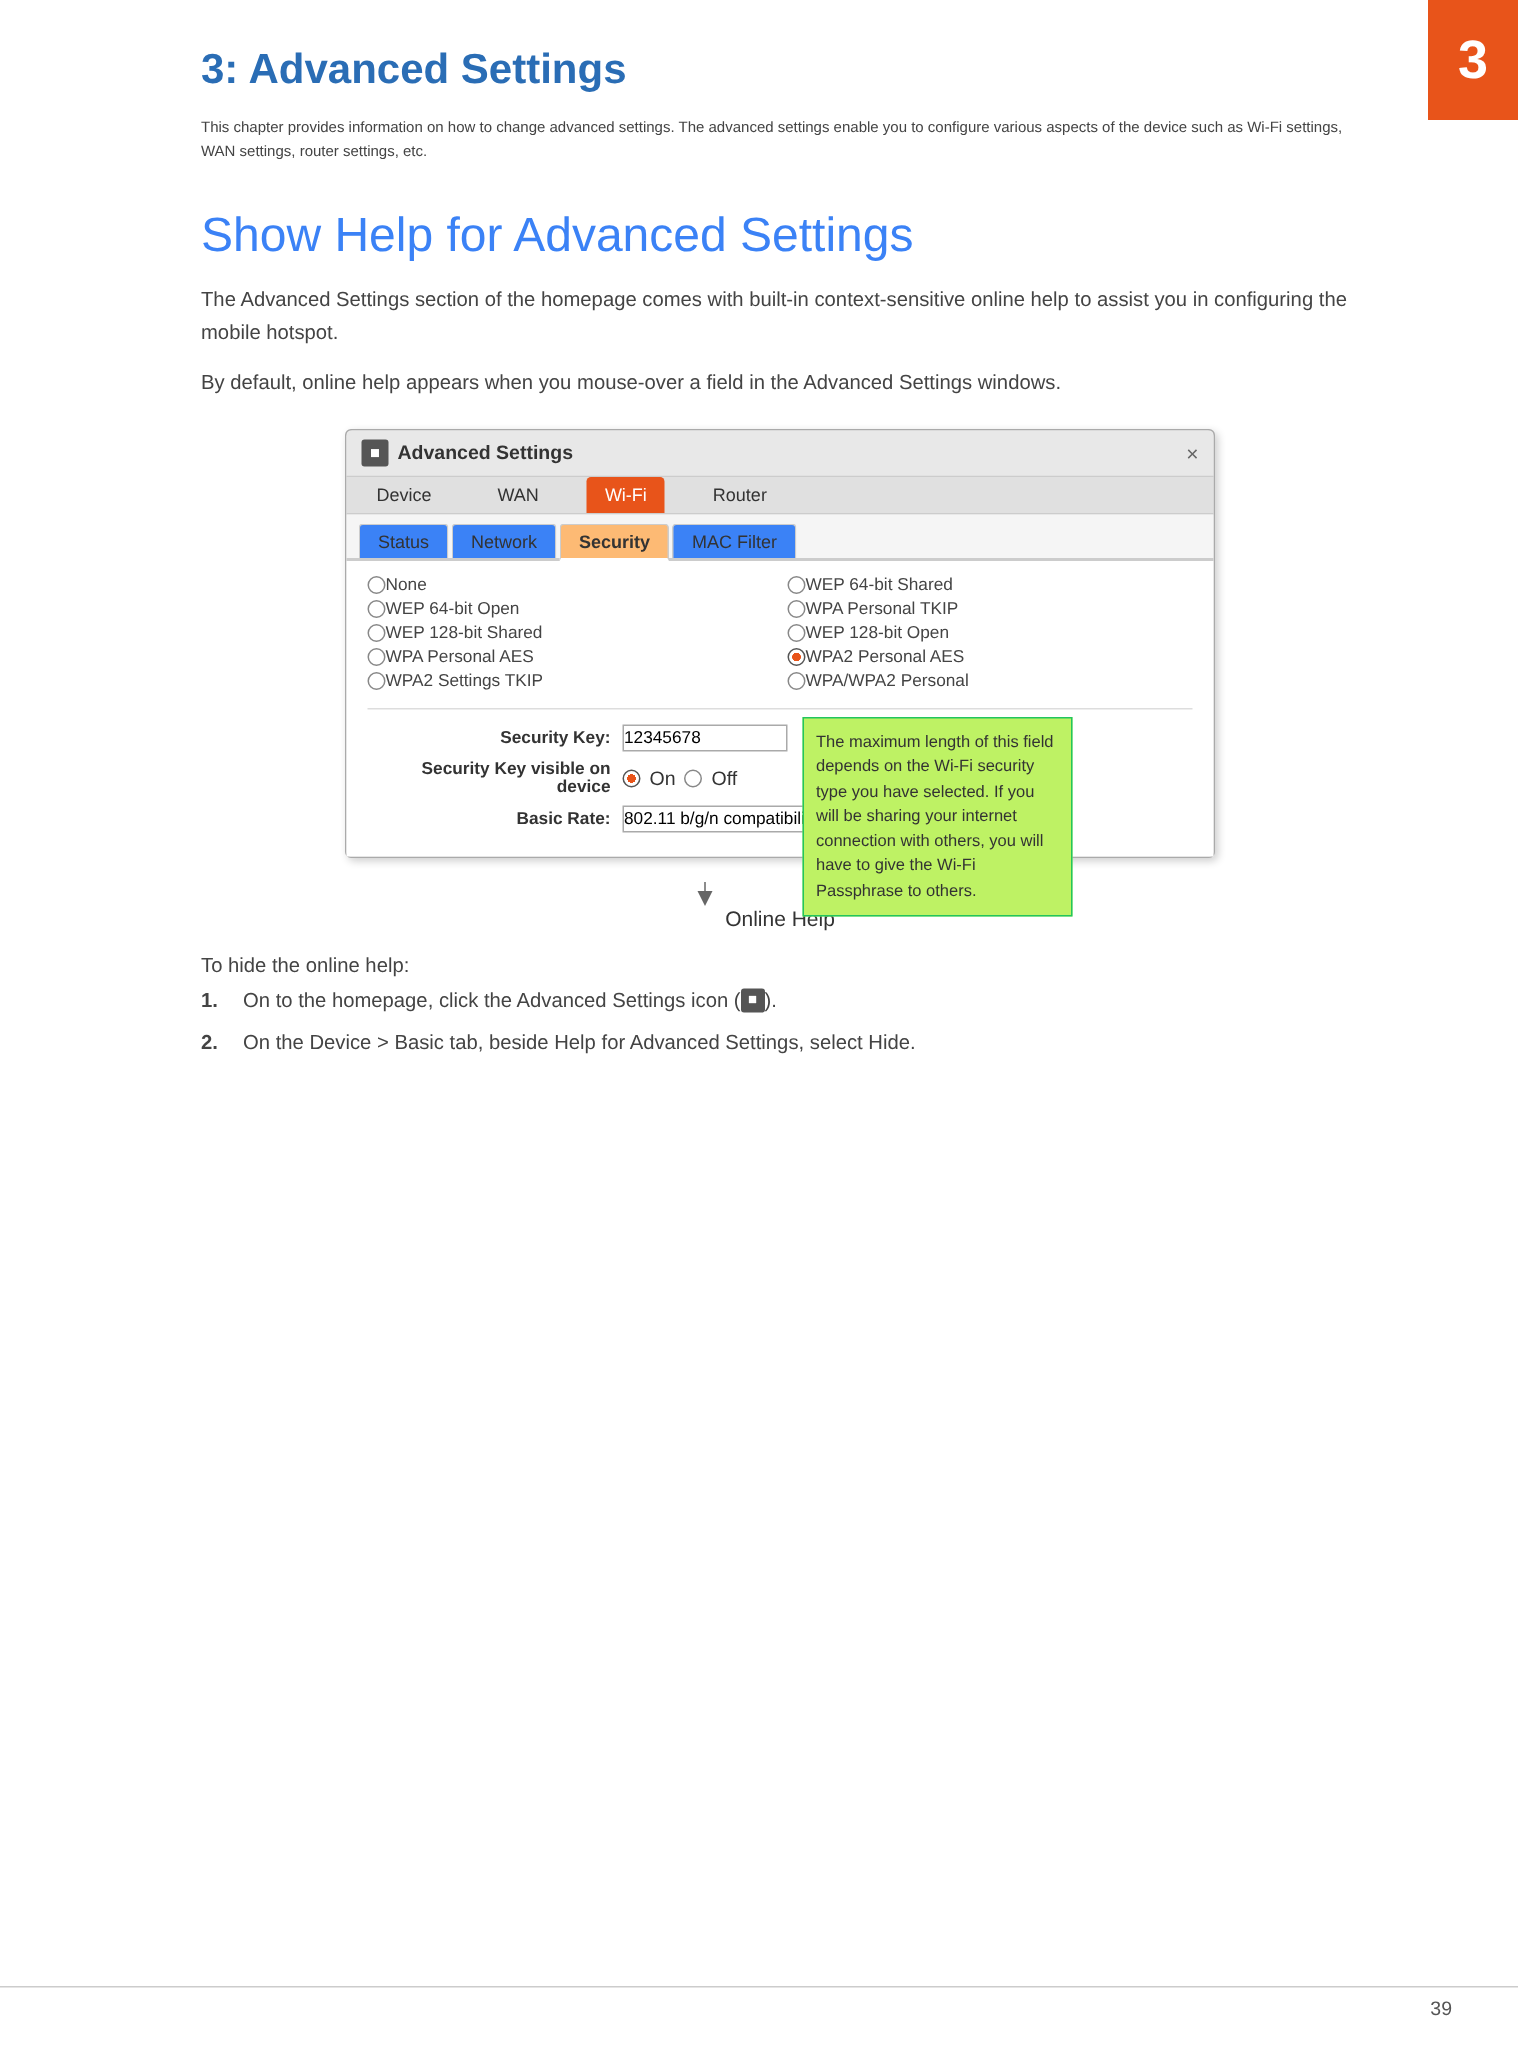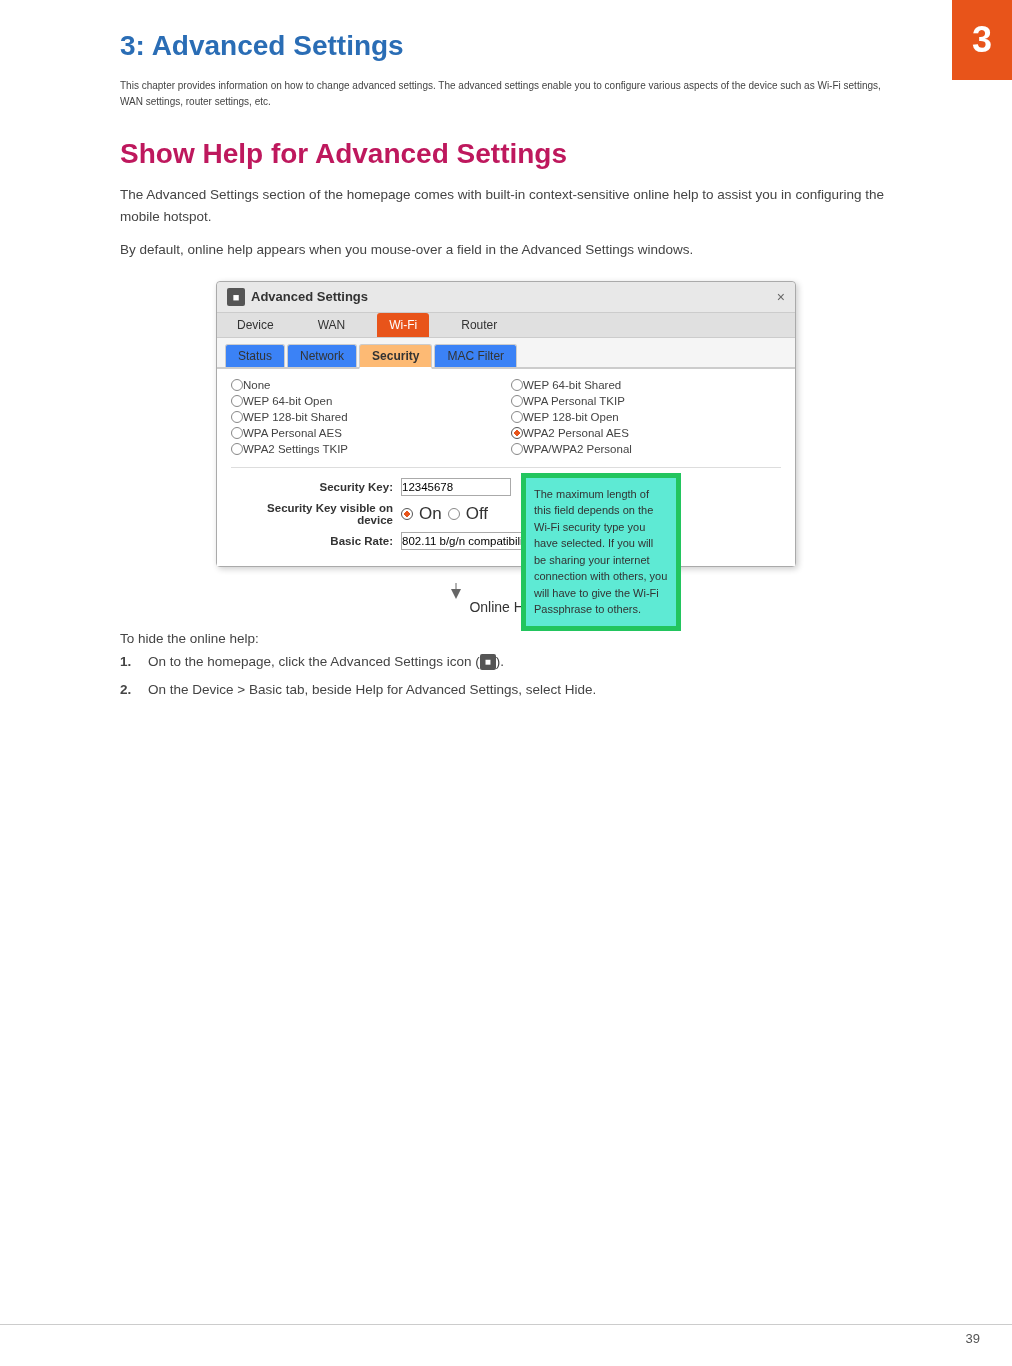--- a/index.html
+++ b/index.html
@@ -25,41 +25,42 @@
       align-items: center;
       justify-content: center;
       color: white;
       font-size: 36px;
       font-weight: bold;
     }
 
     .main-content {
       padding: 20px 60px 40px 120px;
       max-width: 952px;
+      margin-left: 14px;
     }
 
     h1.chapter-title {
       font-size: 28px;
       font-weight: bold;
       color: #2a6db5;
       margin-bottom: 16px;
       margin-top: 10px;
     }
 
     .intro-text {
       font-size: 10px;
       line-height: 1.6;
       color: #444;
       margin-bottom: 28px;
     }
 
     h2.section-title {
-      font-size: 28px;
-      font-weight: bold;
-      color: #be185d;
+      font-size: 32px;
+      font-weight: normal;
+      color: #3b82f6;
       margin-bottom: 14px;
       border-bottom: none;
     }
 
     .section-desc {
       font-size: 13.5px;
       line-height: 1.6;
       color: #444;
       margin-bottom: 12px;
     }
@@ -233,31 +234,31 @@
       padding: 2px 0;
       font-size: 11.5px;
       width: 110px;
       background: white;
     }
 
     .form-radio-row {
       display: flex;
       align-items: center;
       gap: 6px;
-      font-size: 17px;
+      font-size: 13px;
     }
 
     
     .tooltip-box {
       position: absolute;
       left: 290px;
       top: -5px;
-      width: 160px;
-      background: #5eead4;
-      border: 5px solid #22c55e;
+      width: 180px;
+      background: #bef264;
+      border: 1px solid #22c55e;
       padding: 8px;
       font-size: 11px;
       line-height: 1.5;
       color: #333;
       z-index: 10;
     }
 
     
     .steps-intro {
       font-size: 13.5px;
@@ -287,21 +288,21 @@
 
     
     .page-footer {
       position: absolute;
       bottom: 20px;
       left: 0;
       right: 0;
       border-top: 1px solid #ccc;
       padding-top: 6px;
       text-align: right;
-      padding-right: 32px;
+      padding-right: 44px;
       font-size: 13px;
       color: #555;
     }
 
     .inline-icon {
       display: inline-block;
       width: 16px;
       height: 16px;
       background: #555;
       border-radius: 2px;

